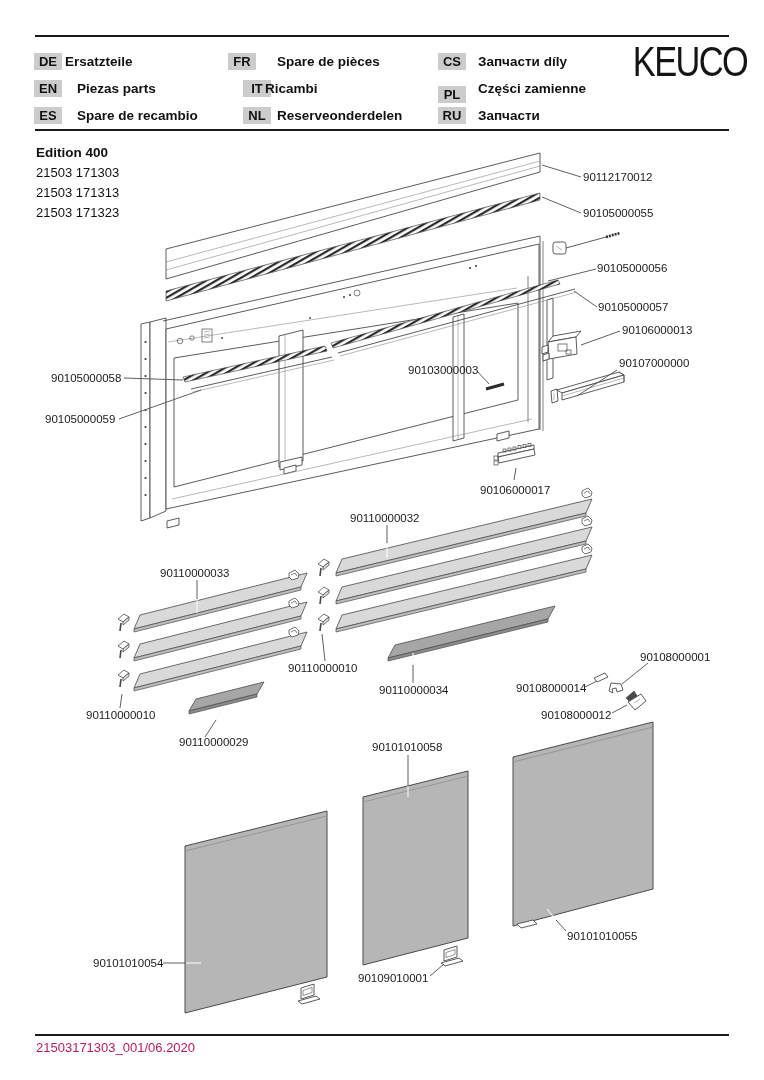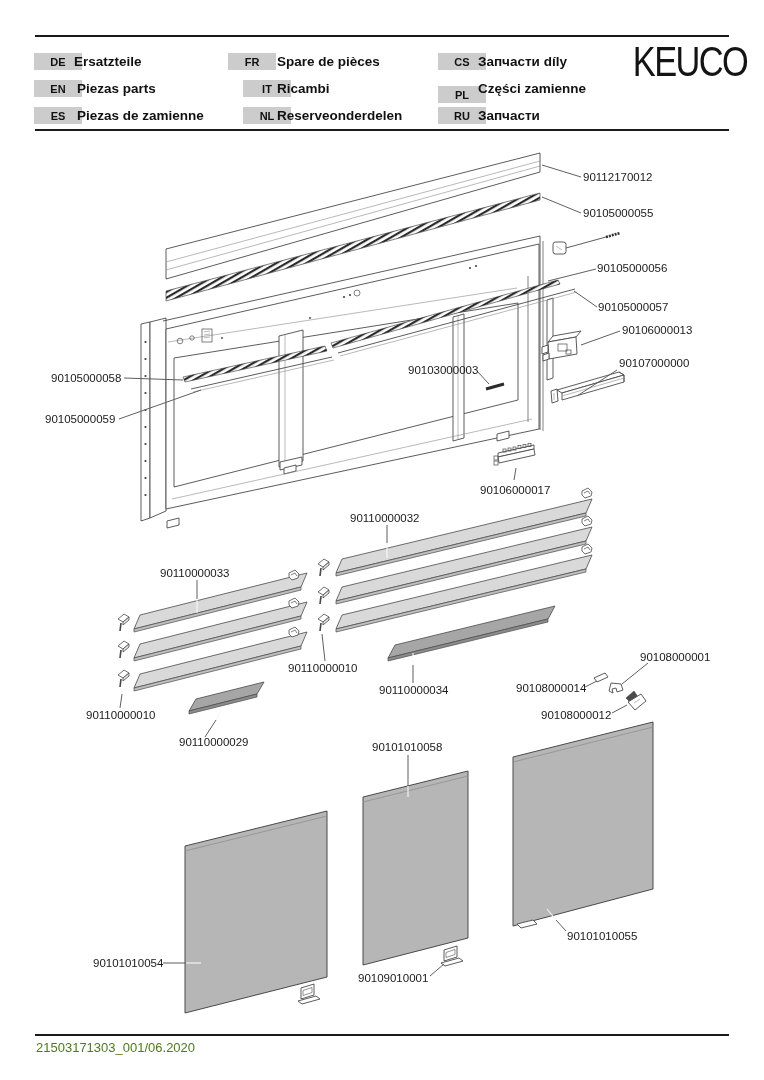--- a/index.html
+++ b/index.html
@@ -6,34 +6,34 @@
   .page{
     position:relative;width:764px;height:1080px;background:#ffffff;
     font-family:"Liberation Sans",sans-serif;color:#111;overflow:hidden;
     margin:0 auto;
   }
   .rule{position:absolute;left:35px;width:694px;height:2px;background:#1a1a1a;}
   .rule.top{top:35px;}
   .rule.mid{top:129px;}
   .rule.bot{top:1034px;}
   .langcode{
-    position:absolute;width:48px;height:17px;background:#cccccc;
-    font-weight:bold;font-size:11px;display:flex;align-items:center;justify-content:center;
+    position:absolute;width:28px;height:17px;background:#cccccc;
+    font-weight:bold;font-size:13px;display:flex;align-items:center;justify-content:center;
     color:#111;
   }
   .langlabel{position:absolute;font-weight:bold;font-size:13.5px;line-height:17px;white-space:nowrap;}
   .brand{
     position:absolute;top:42px;left:608px;width:124px;text-align:right;
     font-size:43px;font-weight:400;letter-spacing:-2px;color:#141414;
     transform:scale(0.8,1);transform-origin:100% 0;line-height:38px;
   }
   .titleblock{position:absolute;left:36px;top:143px;}
   .series{font-weight:bold;font-size:13.5px;line-height:20px;}
   .model{font-size:13px;line-height:20px;}
-  .footer{position:absolute;left:36px;top:1040px;font-size:13px;color:#4d7c0f;}
+  .footer{position:absolute;left:36px;top:1040px;font-size:13px;color:#be185d;}
   svg.diagram{position:absolute;left:0;top:0;}
   .plbl{font-family:"Liberation Sans",sans-serif;font-size:11.5px;fill:#1a1a1a;}
   .shape{fill:#ffffff;stroke:#4a4a4a;stroke-width:0.9;}
   .thin{fill:none;stroke:#4a4a4a;stroke-width:0.7;}
   .ln{fill:none;stroke:#4a4a4a;stroke-width:0.9;}
   .faint{fill:none;stroke:#8a8a8a;stroke-width:0.6;}
   .leader{fill:none;stroke:#5f5f5f;stroke-width:1;}
   .leaderw{fill:none;stroke:#f7f7f7;stroke-width:1.1;}
   .shelf{fill:#d9d9d9;stroke:#4a4a4a;stroke-width:0.8;}
   .shelfedge{fill:#bfbfbf;stroke:#4a4a4a;stroke-width:0.7;}
@@ -44,45 +44,51 @@
 </style>
 </head>
 <body>
 
 <div class="page">
 
   <div class="rule top"></div>
 
   <div>
     <span class="langcode" style="left:34px;top:53px">DE</span>
-    <span class="langlabel" style="left:74px;top:53px">Ersatzteile</span>
+    <span class="langlabel" style="left:65px;top:53px">Ersatzteile</span>
     <span class="langcode" style="left:34px;top:80px">EN</span>
     <span class="langlabel" style="left:77px;top:80px">Piezas parts</span>
     <span class="langcode" style="left:34px;top:107px">ES</span>
-    <span class="langlabel" style="left:77px;top:107px">Piezas de zamienne</span>
+    <span class="langlabel" style="left:77px;top:107px">Spare de recambio</span>
 
     <span class="langcode" style="left:228px;top:53px">FR</span>
     <span class="langlabel" style="left:277px;top:53px">Spare de pièces</span>
     <span class="langcode" style="left:243px;top:80px">IT</span>
-    <span class="langlabel" style="left:277px;top:80px">Ricambi</span>
+    <span class="langlabel" style="left:265px;top:80px">Ricambi</span>
     <span class="langcode" style="left:243px;top:107px">NL</span>
     <span class="langlabel" style="left:277px;top:107px">Reserveonderdelen</span>
 
     <span class="langcode" style="left:438px;top:53px">CS</span>
     <span class="langlabel" style="left:478px;top:53px">Запчасти díly</span>
     <span class="langcode" style="left:438px;top:86px">PL</span>
     <span class="langlabel" style="left:478px;top:80px">Części zamienne</span>
     <span class="langcode" style="left:438px;top:107px">RU</span>
     <span class="langlabel" style="left:478px;top:107px">Запчасти</span>
   </div>
 
   <div class="brand">KEUCO</div>
 
   <div class="rule mid"></div>
 
+  <div class="titleblock">
+    <div class="series">Edition 400</div>
+    <div class="model">21503 171303</div>
+    <div class="model">21503 171313</div>
+    <div class="model">21503 171323</div>
+  </div>
 
   <svg class="diagram" width="764" height="1080" viewBox="0 0 764 1080">
     <defs>
       <pattern id="hatchP" patternUnits="userSpaceOnUse" width="5" height="5" patternTransform="rotate(60)">
         <rect width="5" height="5" fill="#ffffff"></rect>
         <line x1="1" y1="0" x2="1" y2="5" stroke="#2a2a2a" stroke-width="2.4"></line>
       </pattern>
       <g id="pinclip">
         <polygon points="-5,-6 1,-11 6,-8 0,-3" fill="#ffffff" stroke="#4a4a4a" stroke-width="0.8"></polygon>
         <polygon points="0,-3 6,-8 6,-5 0,0" fill="#e6e6e6" stroke="#4a4a4a" stroke-width="0.8"></polygon>

